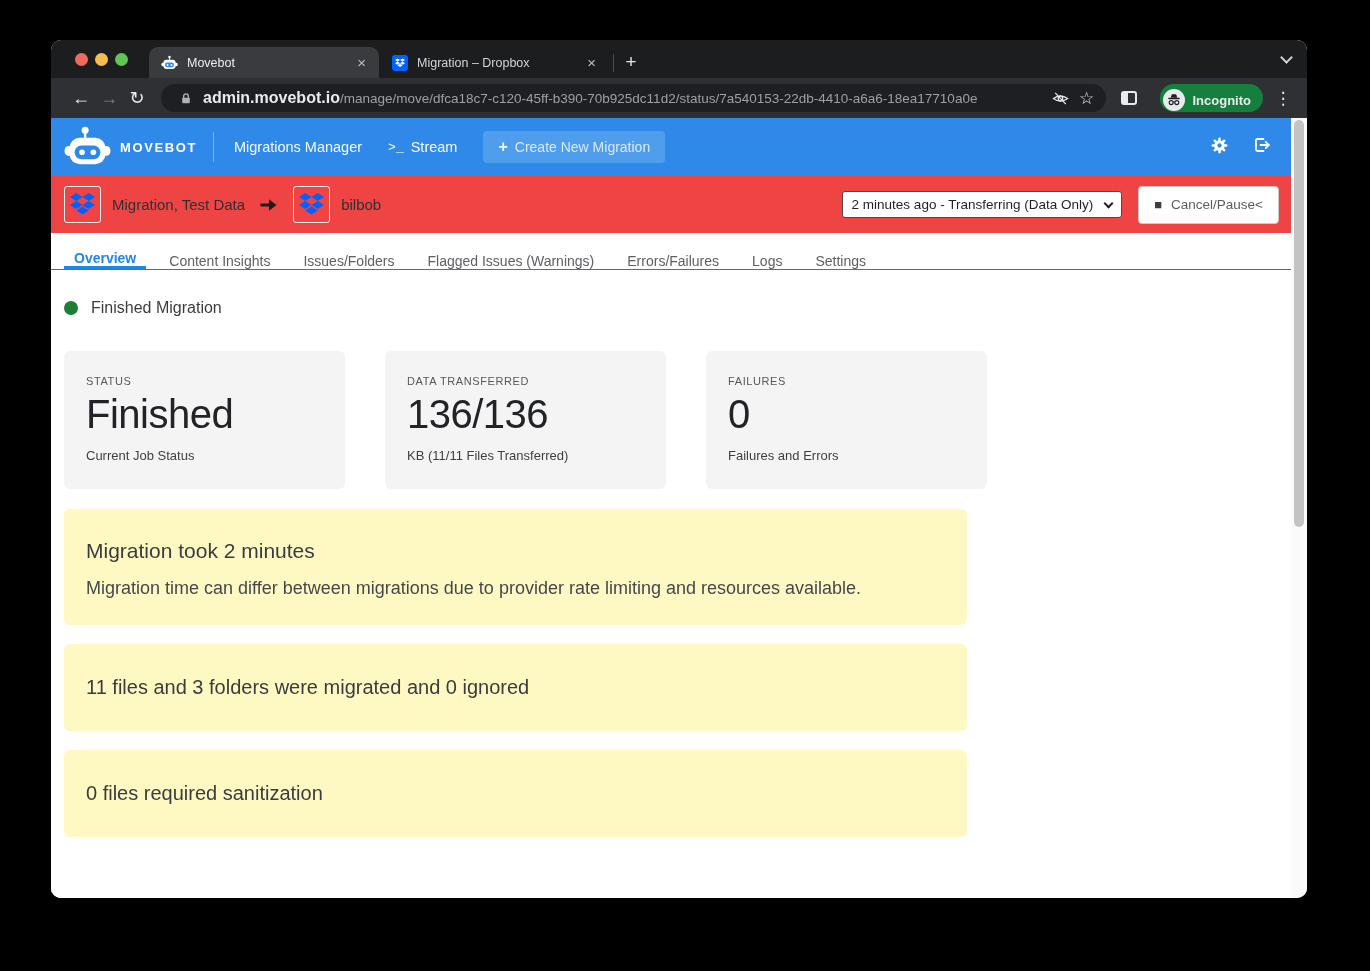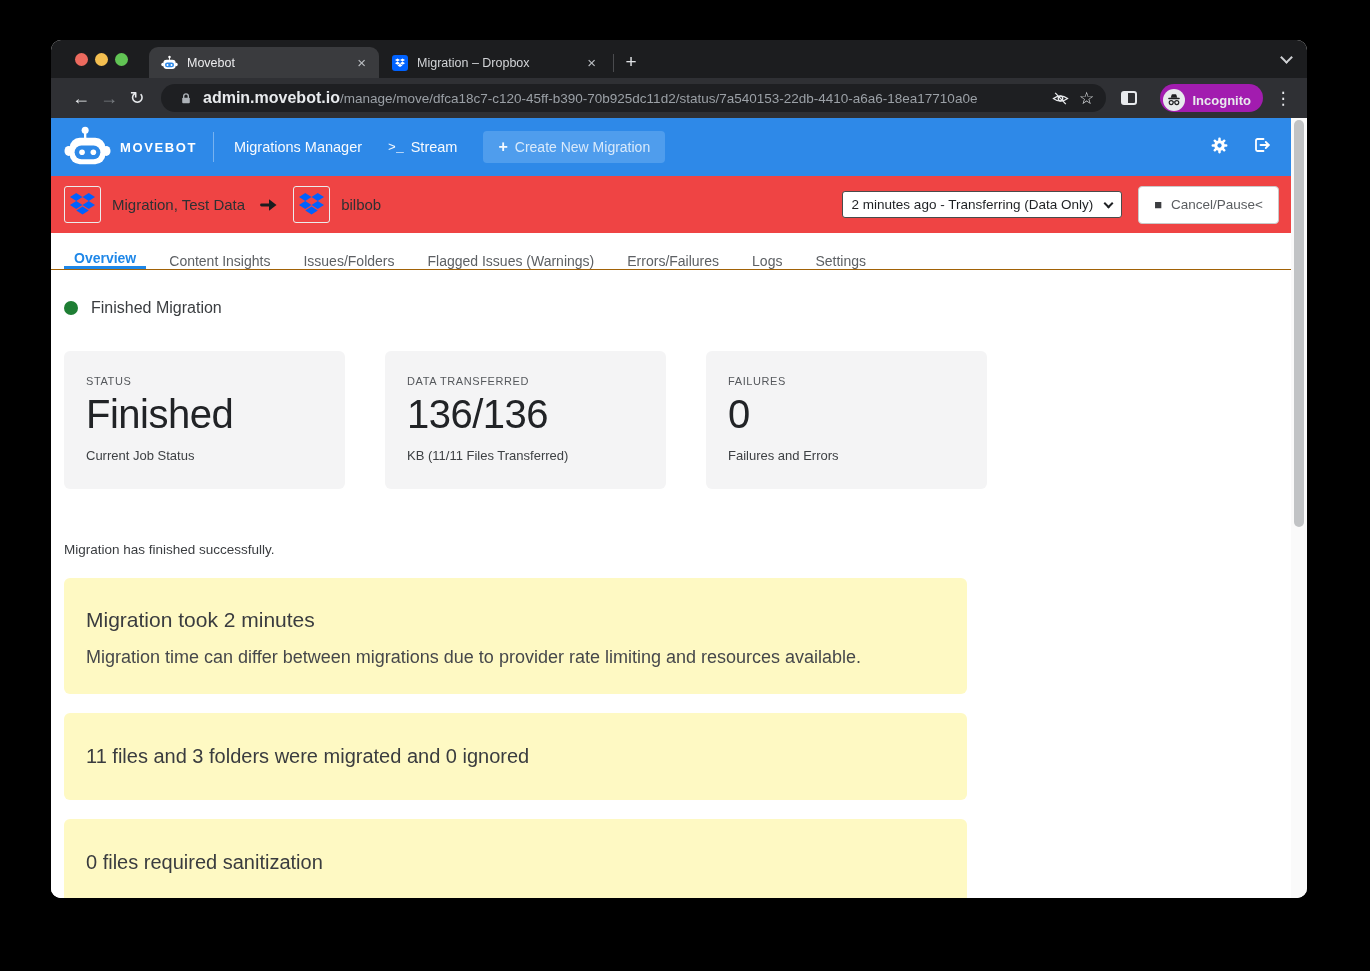--- a/index.html
+++ b/index.html
@@ -33,21 +33,21 @@
     font-size:18px;color:#e8eaed;flex:none;}
   .navbtn.dim{color:#797d82;}
   .omnibox{flex:1;height:28px;background:#1e1f22;border-radius:14px;margin:0 10px;display:flex;
     align-items:center;padding:0 6px 0 12px;min-width:0;}
   .omnibox .host{color:#e8eaed;font-weight:700;font-size:16px;white-space:nowrap;}
   .omnibox .path{color:#9ba0a6;font-size:13.5px;white-space:nowrap;overflow:hidden;flex:1;}
   .obicon{width:26px;height:26px;flex:none;display:flex;align-items:center;justify-content:center;color:#e8eaed;}
   .star{font-size:17px;color:#e8eaed;}
   .sidepanel{width:16px;height:14px;border:2px solid #e8eaed;border-radius:3px;position:relative;}
   .sidepanel::before{content:"";position:absolute;left:0;top:0;bottom:0;width:5px;background:#e8eaed;}
-  .incog{height:28px;background:#a21caf;border-radius:14px;display:flex;align-items:center;
+  .incog{height:28px;background:#15803d;border-radius:14px;display:flex;align-items:center;
     padding:4px 12px 0 3px;margin:0 10px;flex:none;}
   .incog .ring{width:22px;height:22px;border-radius:50%;background:#e8eaed;display:flex;
     align-items:center;justify-content:center;margin-right:8px;}
   .incog .lbl{color:#e8eaed;font-size:13px;font-weight:700;}
   .overflow{color:#e8eaed;font-size:17px;width:20px;text-align:center;letter-spacing:0;}
 
   
   .body-row{flex:1;display:flex;min-height:0;}
   .main-col{width:1240px;display:flex;flex-direction:column;min-height:0;background:#fff;}
   .scroll-col{width:16px;background:#fafafa;position:relative;flex:none;}
@@ -311,21 +311,20 @@
             <div class="card-value">136/136</div>
             <div class="card-sub">KB (11/11 Files Transferred)</div>
           </div>
           <div class="card">
             <div class="card-label">FAILURES</div>
             <div class="card-value">0</div>
             <div class="card-sub">Failures and Errors</div>
           </div>
         </div>
 
-        <div class="summary">Migration has finished successfully.</div>
 
         <div class="ibox b1">
           <div class="ibox-title">Migration took 2 minutes</div>
           <div class="ibox-sub">Migration time can differ between migrations due to provider rate limiting and resources available.</div>
         </div>
         <div class="ibox b2">
           <div class="ibox-title sm">11 files and 3 folders were migrated and 0 ignored</div>
         </div>
         <div class="ibox b3">
           <div class="ibox-title sm">0 files required sanitization</div>

